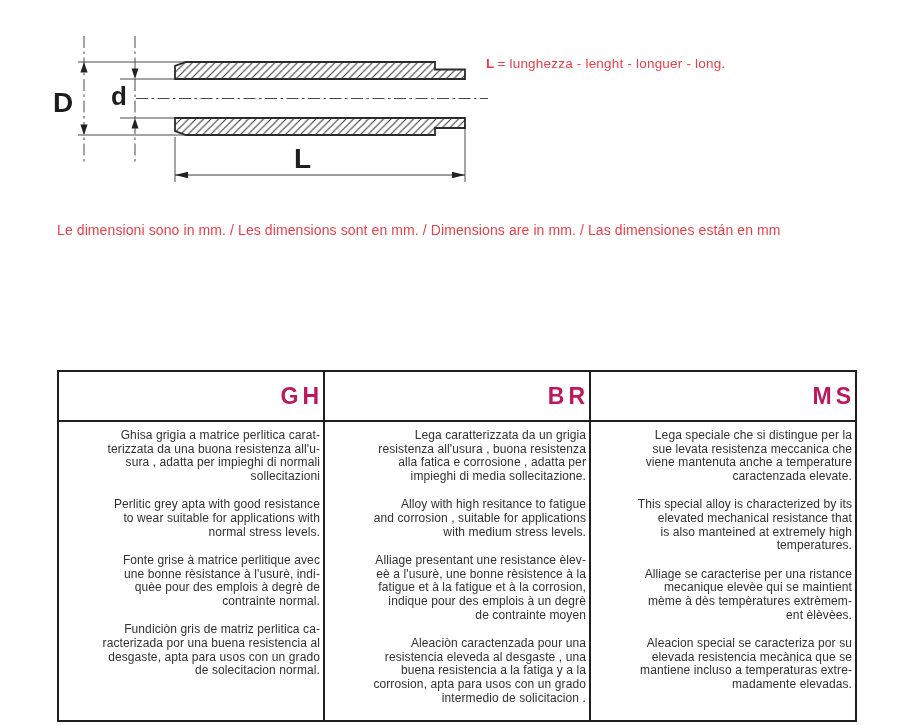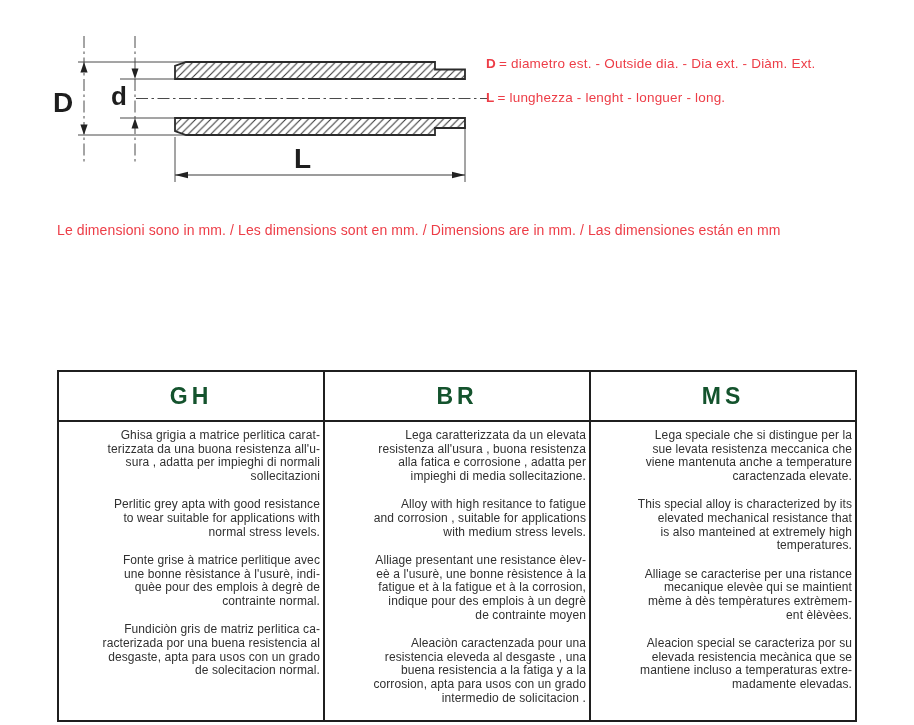--- a/index.html
+++ b/index.html
@@ -48,22 +48,22 @@
     table-layout: fixed;
   }
   table.materials th, table.materials td {
     border: 2px solid #1f1f1f;
     text-align: right;
   }
   table.materials th {
     height: 50px;
     font-size: 23px; font-weight: 600;
     letter-spacing: 4px;
-    color: #14532d;
-    text-align: center; vertical-align: middle;
+    color: #be185d;
+    vertical-align: middle;
   }
   table.materials td {
     height: 279px;
     vertical-align: top;
     padding: 7px 3px 0 5px;
   }
   table.materials td p {
     margin: 0 0 14.5px 0;
     font-size: 12px;
     line-height: 13.7px;
@@ -114,21 +114,20 @@
 
   <g>
     <path class="dimline" d="M175,175 H465"></path>
     <polygon class="arrow" points="175,175 188,171.8 188,178.2"></polygon>
     <polygon class="arrow" points="465,175 452,171.8 452,178.2"></polygon>
     <text x="294" y="168" font-size="28">L</text>
   </g>
 </svg>
 
 <div class="legend">
-  <p><b>D</b><span>= diametro est. - Outside dia. - Dia ext. - Diàm. Ext.</span></p>
   <p><b>L</b><span>= lunghezza - lenght - longuer - long.</span></p>
 </div>
 
 <p class="units-note">Le dimensioni sono in mm. / Les dimensions sont en mm. / Dimensions are in mm. / Las dimensiones están en mm</p>
 
 <table class="materials">
   <thead>
     <tr>
       <th>GH</th>
       <th>BR</th>
@@ -148,21 +147,21 @@
         <p>Fonte grise à matrice perlitique avec
 une bonne rèsistance à l'usurè, indi-
 quèe pour des emplois à degrè de
 contrainte normal.</p>
         <p>Fundiciòn gris de matriz perlitica ca-
 racterizada por una buena resistencia al
 desgaste, apta para usos con un grado
 de solecitacion normal.</p>
       </td>
       <td>
-        <p>Lega caratterizzata da un elevata
+        <p>Lega caratterizzata da un grigia
 resistenza all'usura , buona resistenza
 alla fatica e corrosione , adatta per
 impieghi di media sollecitazione.</p>
         <p>Alloy with high resitance to fatigue
 and corrosion , suitable for applications
 with medium stress levels.</p>
         <p>Alliage presentant une resistance èlev-
 eè a l'usurè, une bonne rèsistence à la
 fatigue et à la fatigue et à la corrosion,
 indique pour des emplois à un degrè

